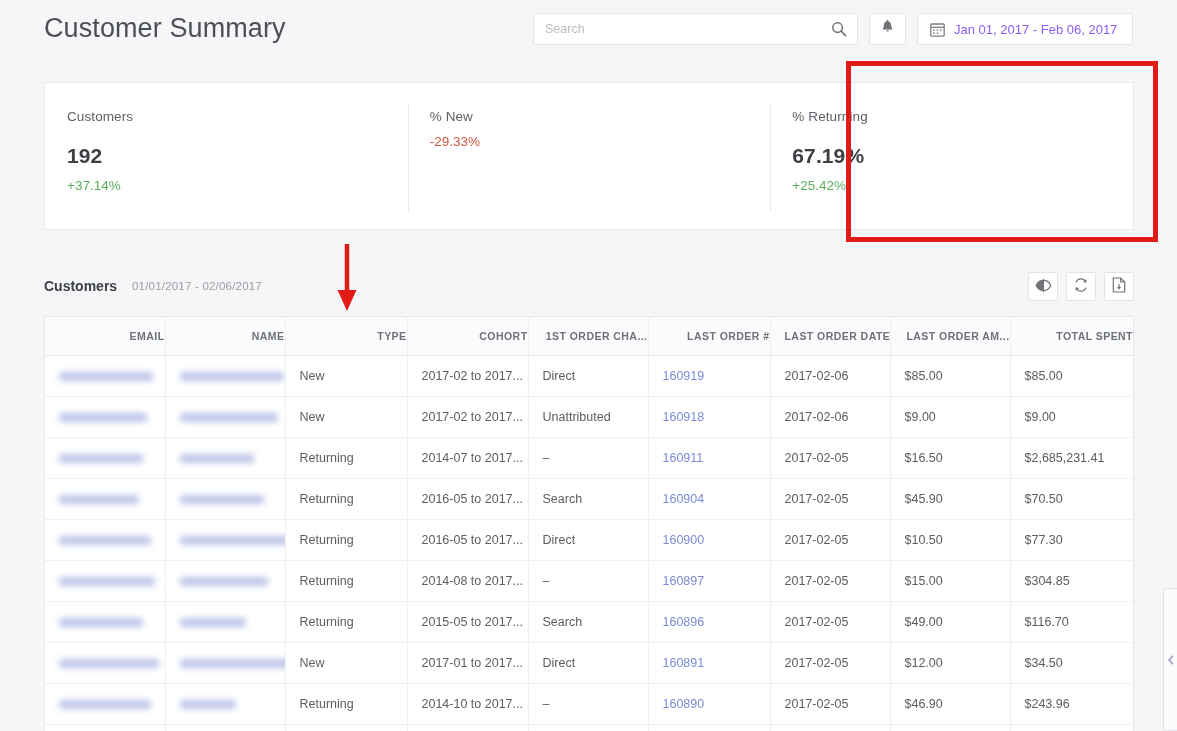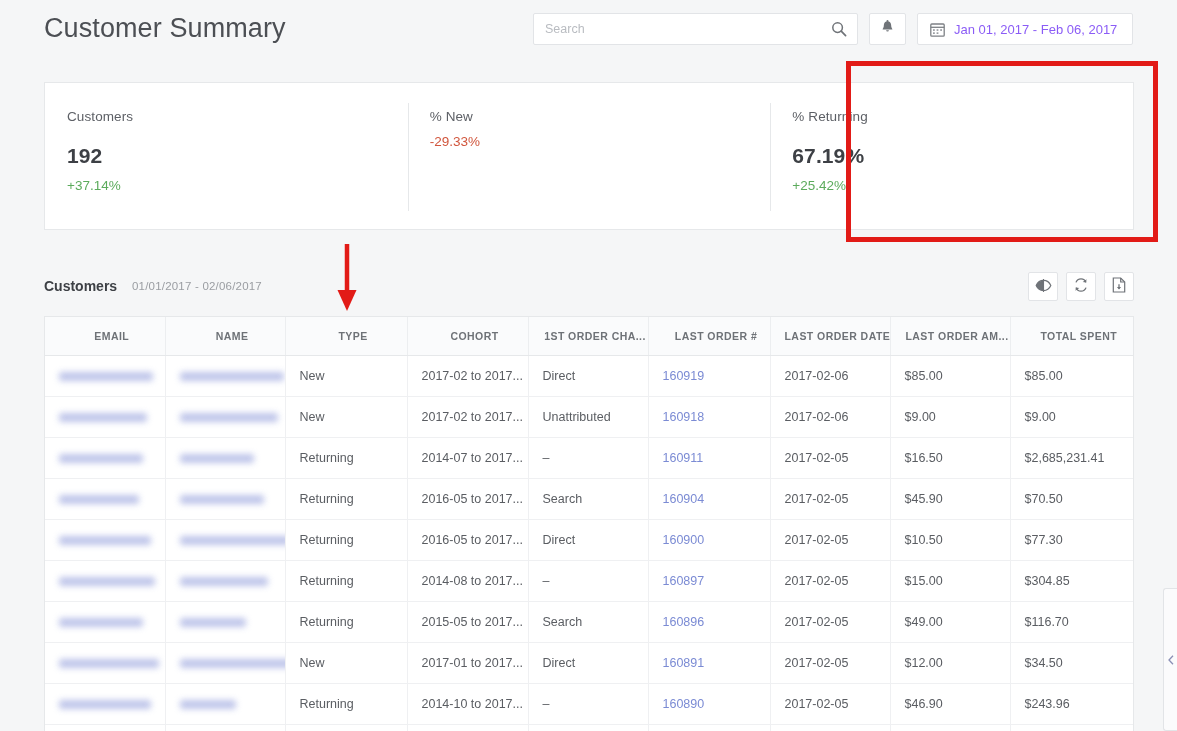--- a/index.html
+++ b/index.html
@@ -95,21 +95,21 @@
     position: absolute; left: 44px; top: 316px;
     width: 1090px; height: 415px;
     background: #fff; border: 1px solid #e6e8ea; border-bottom: none;
     overflow: hidden;
   }
   table { border-collapse: collapse; width: 1088px; table-layout: fixed; }
   thead th {
     height: 38px; background: #fafbfc;
     border-bottom: 1px solid #e6e8ea; border-right: 1px solid #eceef0;
     font-size: 10.5px; font-weight: 700; color: #6e7277;
-    letter-spacing: .45px; text-align: center; padding-left: 14px;
+    letter-spacing: .45px; text-align: right; padding-left: 14px;
     white-space: nowrap; overflow: hidden; vertical-align: middle;
   }
   thead th:last-child { border-right: none; }
   .th-sorted { position: relative; }
   tbody td {
     height: 41px; border-bottom: 1px solid #eff0f2; border-right: 1px solid #eff0f2;
     font-size: 12.5px; color: #5a5d62; padding-left: 14px;
     white-space: nowrap; overflow: hidden; vertical-align: middle;
   }
   tbody td:last-child { border-right: none; }

